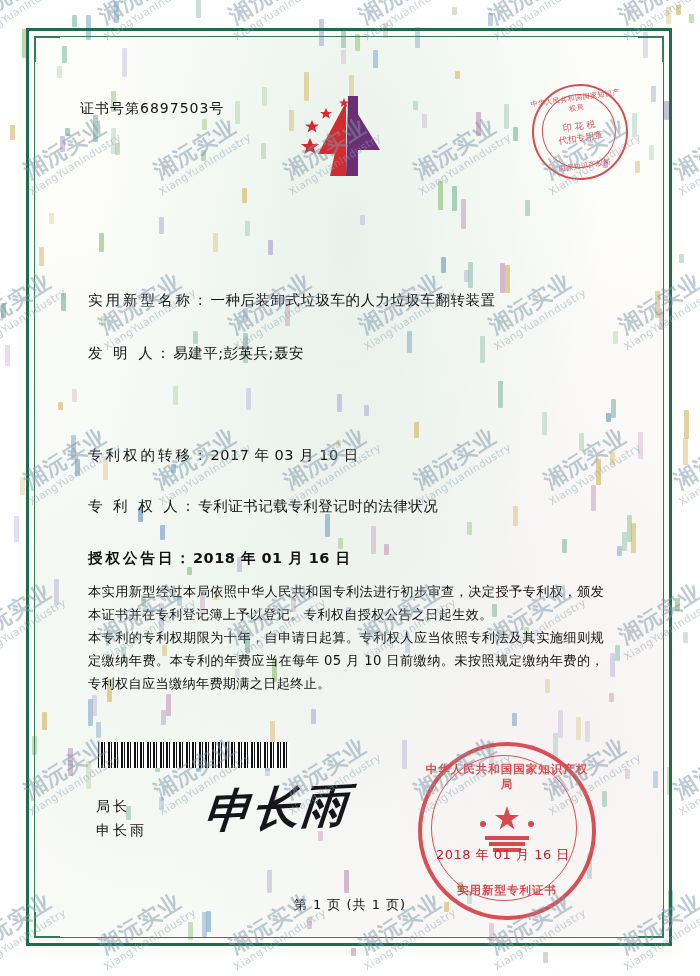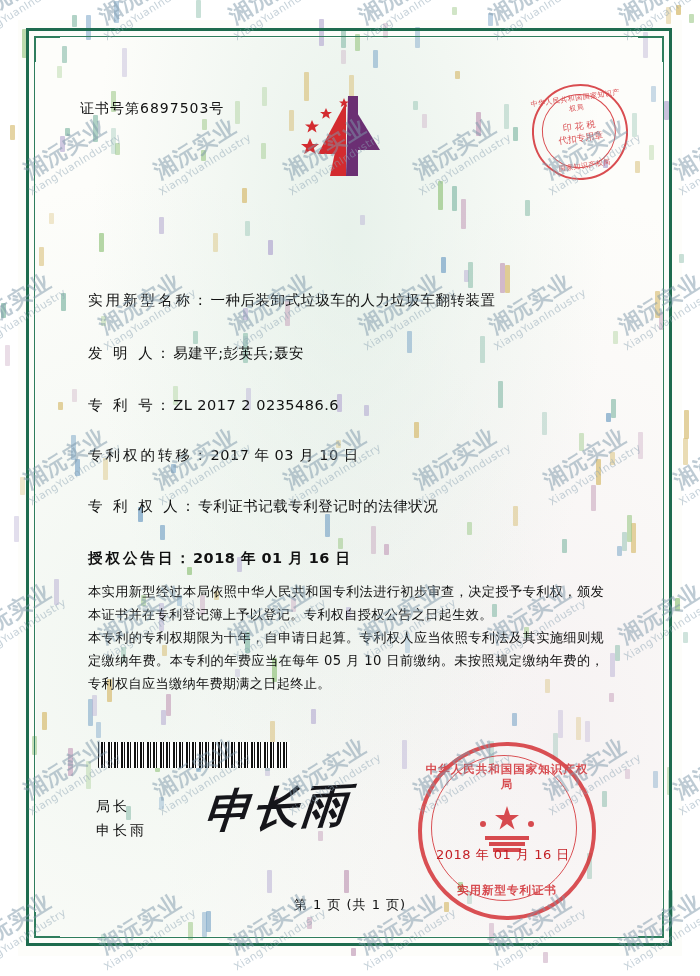--- a/index.html
+++ b/index.html
@@ -530,23 +530,20 @@
     <div class="arc-bottom">国家知识产权局</div>
   </div>
 
 
   <div class="field f1">
     <span class="lbl">实用新型名称：</span><span class="val">一种后装卸式垃圾车的人力垃圾车翻转装置</span>
   </div>
   <div class="field f2">
     <span class="lbl">发 明 人：</span><span class="val">易建平;彭英兵;聂安</span>
   </div>
-  <div class="field f3">
-    <span class="lbl">专 利 号：</span><span class="val">ZL 2017 2 0235486.6</span>
-  </div>
   <div class="field f4">
     <span class="lbl">专利权的转移：</span><span class="val">2017 年 03 月 10 日</span>
   </div>
   <div class="field f5">
     <span class="lbl">专 利 权 人：</span><span class="val">专利证书记载专利登记时的法律状况</span>
   </div>
   <div class="field f6">
     <span class="lbl">授权公告日：</span><span class="val">2018 年 01 月 16 日</span>
   </div>
 

